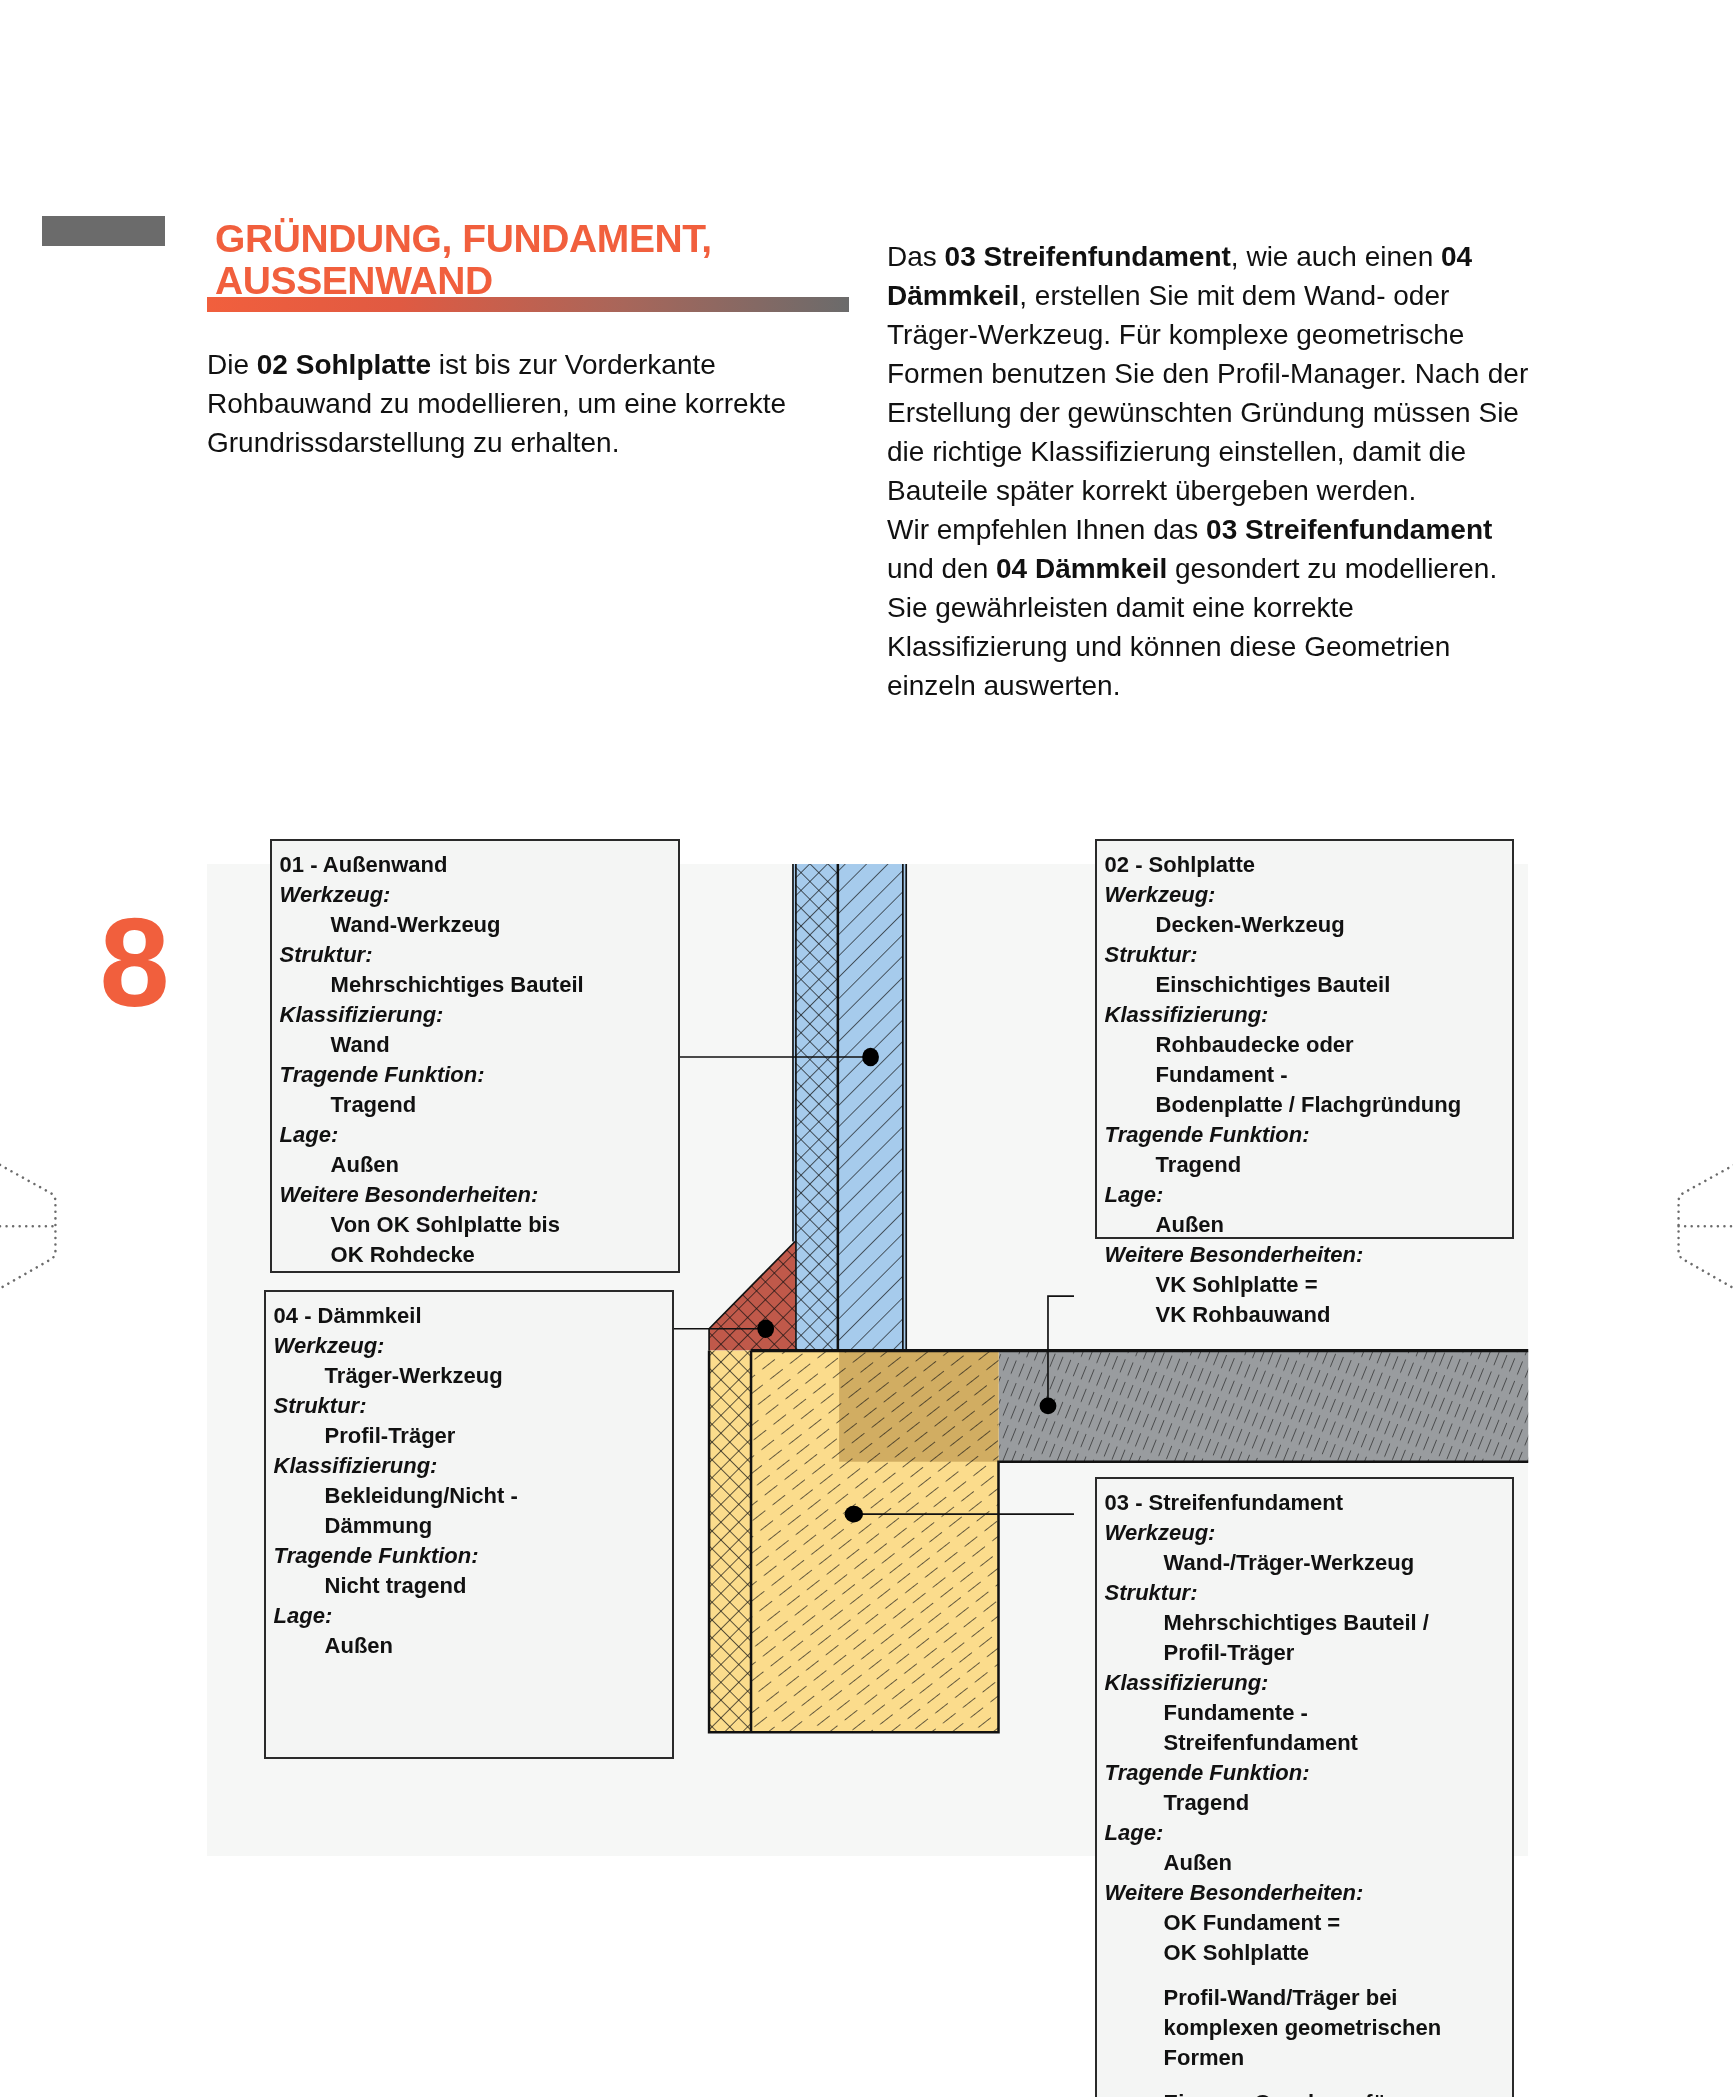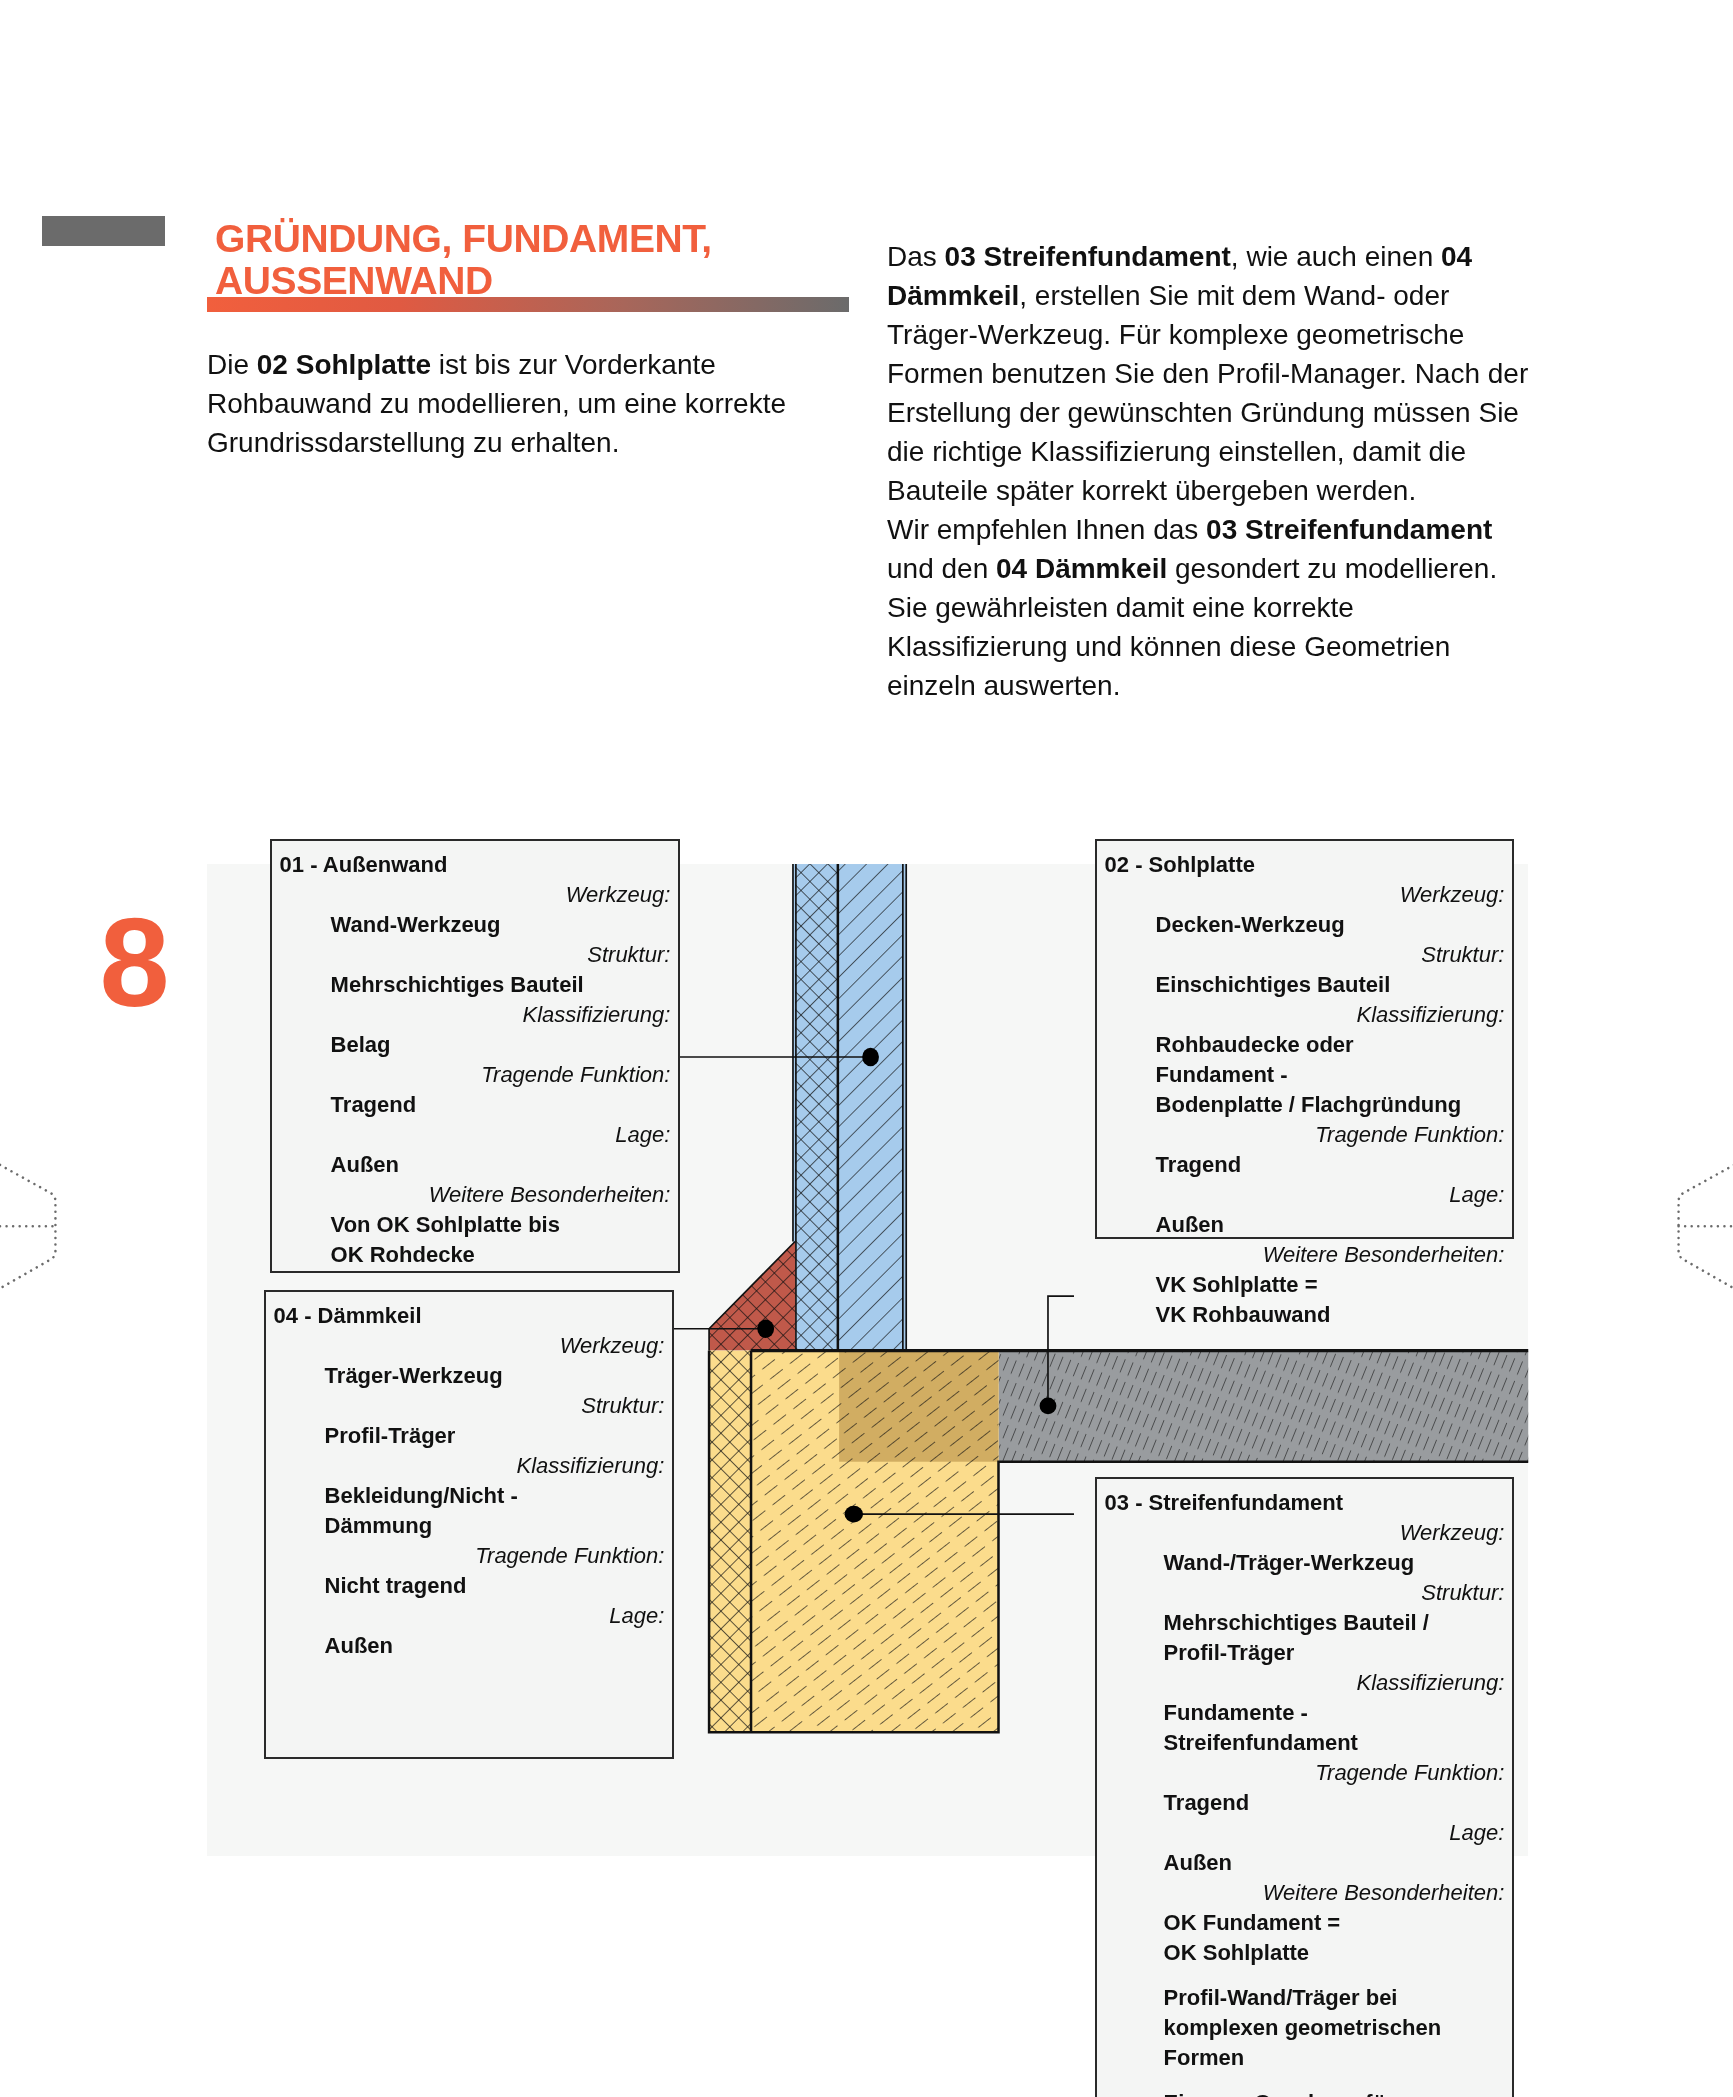--- a/index.html
+++ b/index.html
@@ -16,21 +16,21 @@
   #para-left { left: 207px; top: 345px; width: 654px; }
   #para-right { left: 887px; top: 237px; width: 654px; }
   #page-number { left: 84px; top: 894px; width: 101px; text-align: center; color: #f15f3d;
                  font-weight: 700; font-size: 126px; line-height: 138px; }
   .hex { position: absolute; }
   #diagram-bg { left: 207px; top: 864px; width: 1321px; height: 992px; background: #f6f7f6; }
   #diagram-svg { left: 0; top: 0; }
   .infobox { position: absolute; background: #f4f5f4; border: 2.1px solid #2a2a2a; box-sizing: border-box;
              padding: 9.2px 7.6px 7.6px 7.6px; font-size: 22px; line-height: 30px; margin-left: 21px; }
   .infobox .bx-title { font-weight: 700; }
-  .infobox .bx-label { font-style: italic; font-weight: 400; text-align: right; }
+  .infobox .bx-label { font-style: italic; font-weight: 700; }
   .infobox .bx-value { font-weight: 700; padding-left: 51px; }
   .infobox .bx-gap { height: 15px; }
   #box-01 { left: 249px; top: 839px; width: 410px; height: 434px; }
   #box-04 { left: 243px; top: 1290px; width: 410px; height: 469px; }
   #box-02 { left: 1074px; top: 839px; width: 419px; height: 400px; }
   #box-03 { left: 1074px; top: 1477px; width: 419px; height: 641px; line-height: 30px;}
   #box-03 .bx-value { padding-left: 59px; }
   #box-02 .bx-value { padding-left: 51px; }
 </style>
 </head>
@@ -132,21 +132,21 @@
   </g>
 </svg>
 
 <div class="infobox" id="box-01">
   <div class="bx-title">01 - Außenwand</div>
   <div class="bx-label">Werkzeug:</div>
   <div class="bx-value">Wand-Werkzeug</div>
   <div class="bx-label">Struktur:</div>
   <div class="bx-value">Mehrschichtiges Bauteil</div>
   <div class="bx-label">Klassifizierung:</div>
-  <div class="bx-value">Belag</div>
+  <div class="bx-value">Wand</div>
   <div class="bx-label">Tragende Funktion:</div>
   <div class="bx-value">Tragend</div>
   <div class="bx-label">Lage:</div>
   <div class="bx-value">Außen</div>
   <div class="bx-label">Weitere Besonderheiten:</div>
   <div class="bx-value">Von OK Sohlplatte bis</div>
   <div class="bx-value">OK Rohdecke</div>
 </div>
 
 <div class="infobox" id="box-04">

